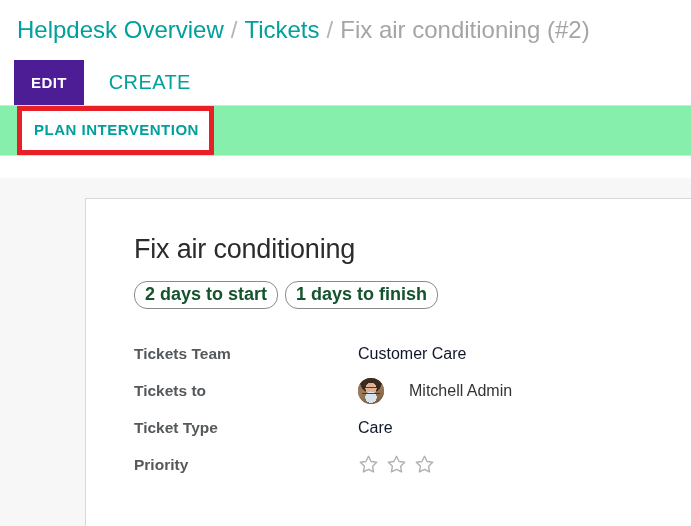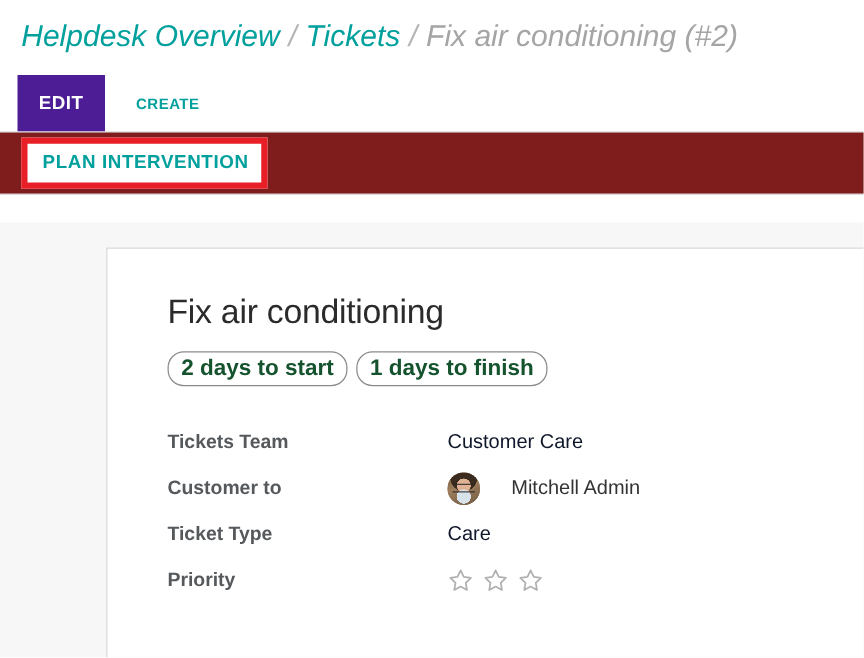--- a/index.html
+++ b/index.html
@@ -18,21 +18,20 @@
   }
 
   
   .breadcrumb-bar {
     height: 60px;
     display: flex;
     align-items: center;
     padding-left: 17px;
     background: #ffffff;
     box-sizing: border-box;
-    font-style: italic;
   }
   .breadcrumb {
     display: flex;
     align-items: baseline;
     font-size: 24px;
     line-height: 1;
     white-space: nowrap;
   }
   .crumb-link {
     color: #00a09d;
@@ -64,45 +63,44 @@
     padding: 0 17px;
     display: flex;
     align-items: center;
     border: none;
     cursor: pointer;
     font-family: "Liberation Sans", sans-serif;
   }
   .btn-create {
     background: transparent;
     color: #00a09d;
-    font-size: 12px;
-    font-weight: bold;
+    font-size: 20px;
+    font-weight: normal;
     letter-spacing: .4px;
     padding: 0 16px;
     margin-left: 9px;
     display: flex;
     align-items: center;
     border: none;
     cursor: pointer;
     font-family: "Liberation Sans", sans-serif;
   }
 
   .divider {
     height: 1px;
     background: #dddddd;
     width: 100%;
   }
 
   
   .action-bar {
     height: 49px;
     display: flex;
-    align-items: center;
     padding-left: 17px;
-    background: #7f1d1d;
+    background: #86efac;
     box-sizing: border-box;
   }
   .highlight-box {
     border: 5px solid #e81f26;
     background: #ffffff;
     padding: 4px 10px 5px 12px;
     display: inline-flex;
     align-items: center;
     box-sizing: border-box;
   }
@@ -279,21 +277,21 @@
     </div>
 
     <div class="fields">
 
       <div class="field-row">
         <span class="field-label">Tickets Team</span>
         <span class="field-value">Customer Care</span>
       </div>
 
       <div class="field-row">
-        <span class="field-label">Customer to</span>
+        <span class="field-label">Tickets to</span>
         <span class="assignee">
           <span class="avatar">
             <span class="face"></span>
             <span class="glasses"></span>
           </span>
           <span class="avatar-name">Mitchell Admin</span>
         </span>
       </div>
 
       <div class="field-row">

